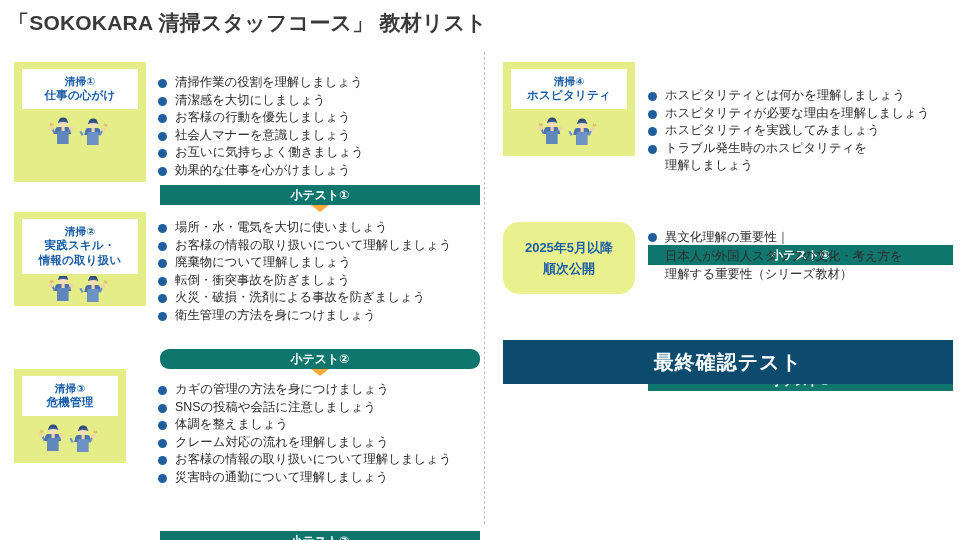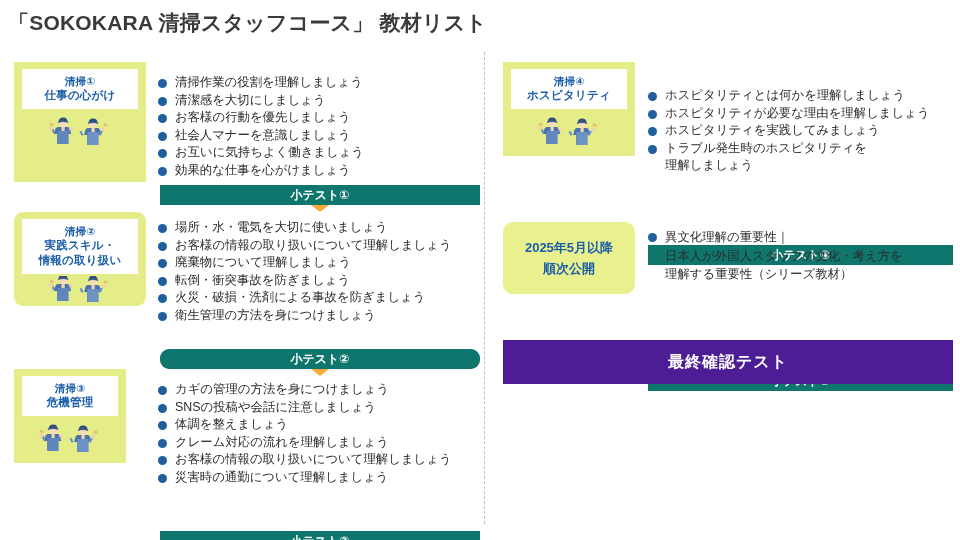--- a/index.html
+++ b/index.html
@@ -70,21 +70,21 @@
     position: relative;
     width: 100%;
     height: 34px;
     margin-top: 2px;
   }
   .workers svg { position: absolute; left: 50%; transform: translateX(-50%); bottom: 0; }
 
   
   .notice-card {
     background: #e9f08e;
-    border-radius: 10px;
+    border-radius: 16px;
     display: flex;
     align-items: center;
     justify-content: center;
     text-align: center;
     color: #1c5fa8;
     font-weight: bold;
     font-size: 13px;
     line-height: 21px;
     box-sizing: border-box;
   }
@@ -129,23 +129,23 @@
     bottom: -7px;
     transform: translateX(-50%);
     width: 0; height: 0;
     border-left: 9px solid transparent;
     border-right: 9px solid transparent;
     border-top: 7px solid #f9a93a;
   }
 
   
   .final-test {
-    background: #4c1d95;
+    background: #0c4a6e;
     color: #ffffff;
-    font-size: 16px;
+    font-size: 20px;
     font-weight: bold;
     display: flex;
     align-items: center;
     justify-content: center;
     box-sizing: border-box;
     letter-spacing: 1px;
   }
 </style>
 </head>
 <body>
@@ -194,21 +194,21 @@
   <li class="bullet-item">お客様の行動を優先しましょう</li>
   <li class="bullet-item">社会人マナーを意識しましょう</li>
   <li class="bullet-item">お互いに気持ちよく働きましょう</li>
   <li class="bullet-item">効果的な仕事を心がけましょう</li>
 </ul>
 
 <div class="quiz-bar notch abs" style="left:160px; top:185px; width:320px; height:20px;">
   <span>小テスト①</span>
 </div>
 
-<div class="abs module-card" style="left:14px; top:212px; width:132px; height:94px;border-radius:9px;">
+<div class="abs module-card" style="left:14px; top:212px; width:132px; height:94px;">
   <div class="module-label">
     <span class="lead">清掃②</span>
     <span style="white-space:pre-line;">実践スキル・
 情報の取り扱い</span>
   </div>
   <div class="workers" style="height:26px;">
     <svg width="64" height="26" viewBox="4 8 56 26" aria-hidden="true">
       <path d="M10 16 q-2 0 -2.6 2 l-1.2 5 h3 v10 h11 V23 h3 l-1.2 -5 q-0.6 -2 -2.6 -2 z" fill="#4a72ad"></path>
       <rect x="9.5" y="20" width="11" height="13" fill="#5f86bd"></rect>
       <path d="M13.5 16 h3.2 v4 h-3.2 z" fill="#f3d3ae"></path>

